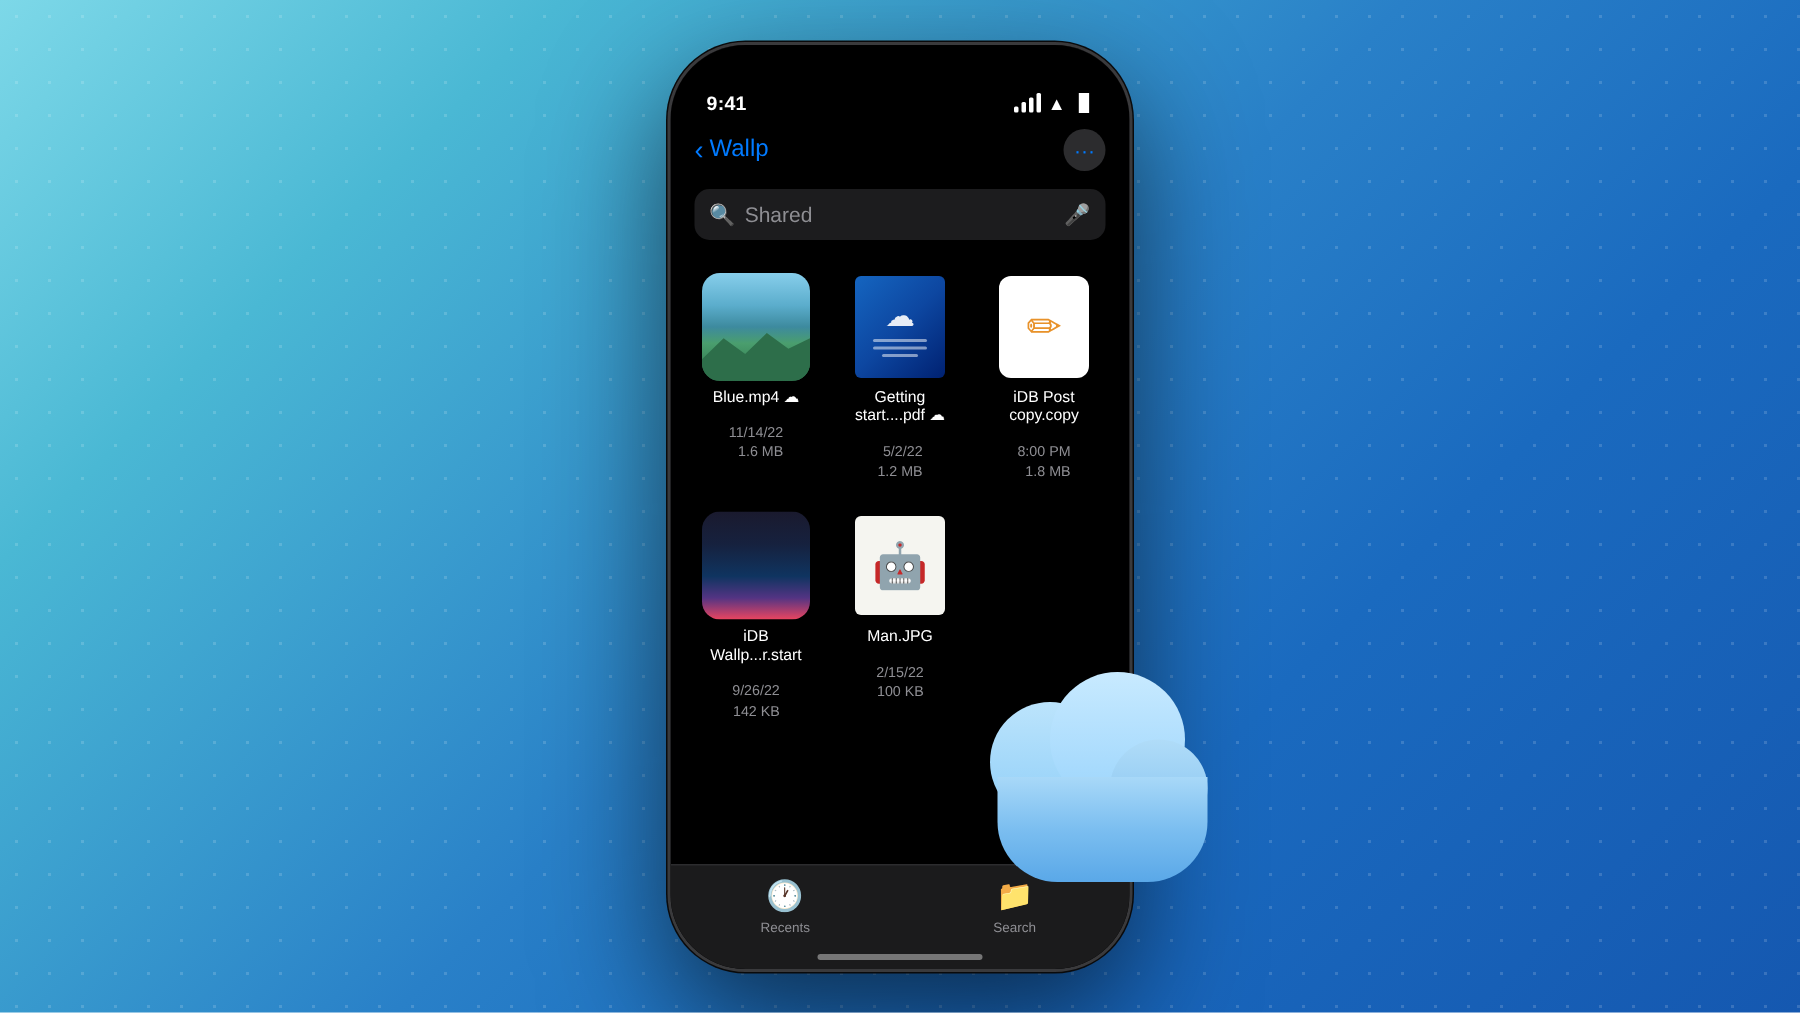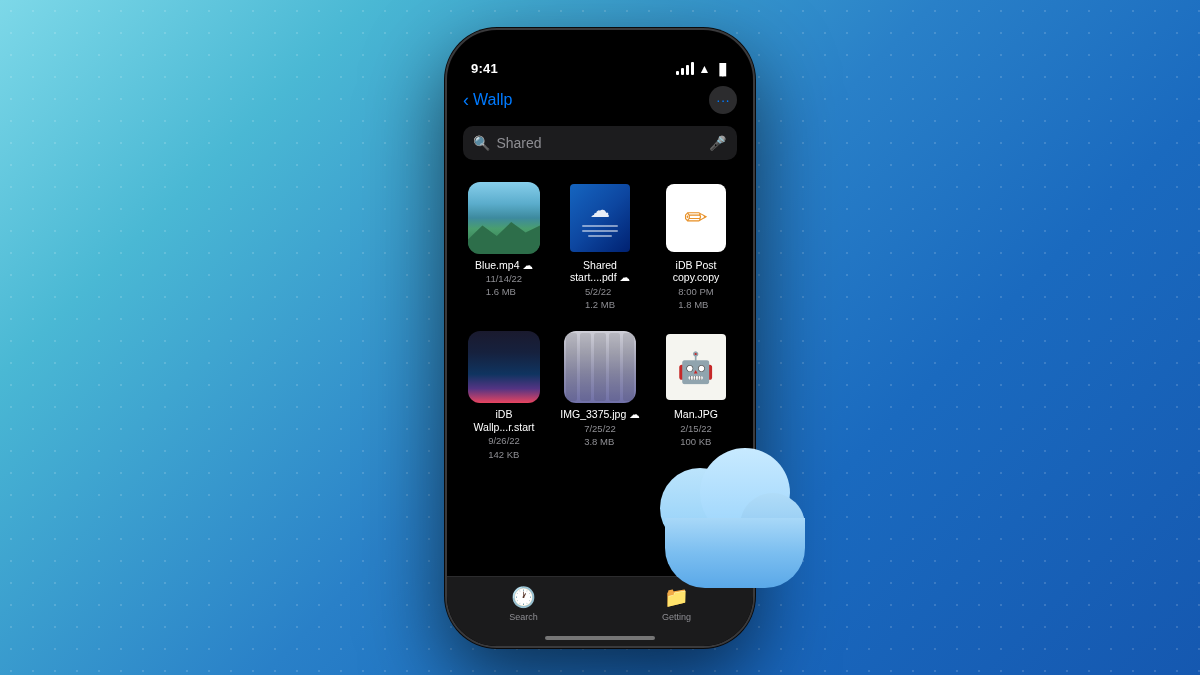--- a/index.html
+++ b/index.html
@@ -226,22 +226,22 @@
       font-size: 10.5px;
       text-align: center;
       line-height: 1.2;
       word-break: break-word;
       max-width: 80px;
     }
 
     .file-meta {
       color: #8e8e93;
       font-size: 9.5px;
-      text-align: left;
-      margin-top: 1px;
+      text-align: right;
+      margin-top: 11px;
       line-height: 1.4;
     }
 
     
     .folder-shape {
       width: 68px;
       height: 58px;
       position: relative;
     }
 
@@ -595,21 +595,21 @@
         </div>
 
         <div class="file-item">
           <div class="file-thumb">
             <div class="book-thumb">
               <div class="book-line"></div>
               <div class="book-line"></div>
               <div class="book-line" style="width:24px"></div>
             </div>
           </div>
-          <span class="file-name">Shared start....pdf ☁</span>
+          <span class="file-name">Getting start....pdf ☁</span>
           <span class="file-meta">5/2/22<br>1.2 MB</span>
         </div>
 
 
 
         <div class="file-item">
           <div class="file-thumb">
             <div class="pages-icon-wrap">
               <span class="pages-pencil">✏</span>
             </div>
@@ -619,57 +619,42 @@
         </div>
 
         <div class="file-item">
           <div class="file-thumb">
             <div class="wallpaper-gradient"></div>
           </div>
           <span class="file-name">iDB Wallp...r.start</span>
           <span class="file-meta">9/26/22<br>142 KB</span>
         </div>
 
-        <div class="file-item">
-          <div class="file-thumb">
-            <div class="curtain-thumb">
-              <div class="curtain-lines">
-                <div class="curtain-line"></div>
-                <div class="curtain-line"></div>
-                <div class="curtain-line"></div>
-                <div class="curtain-line"></div>
-                <div class="curtain-line"></div>
-              </div>
-            </div>
-          </div>
-          <span class="file-name">IMG_3375.jpg ☁</span>
-          <span class="file-meta">7/25/22<br>3.8 MB</span>
-        </div>
 
 
         <div class="file-item">
           <div class="file-thumb">
             <div class="man-thumb">
               <span class="man-figure">🤖</span>
             </div>
           </div>
           <span class="file-name">Man.JPG</span>
           <span class="file-meta">2/15/22<br>100 KB</span>
         </div>
 
       </div>
 
       <div class="tab-bar">
         <div class="tab-item">
           <span class="tab-icon">🕐</span>
-          <span class="tab-label">Search</span>
+          <span class="tab-label">Recents</span>
         </div>
         <div class="tab-item">
           <span class="tab-icon">📁</span>
-          <span class="tab-label">Getting</span>
+          <span class="tab-label">Search</span>
         </div>
       </div>
 
       <div class="home-indicator"></div>
     </div>
   </div>
 
   <div class="cloud-decoration">
     <div class="cloud-main">
       <div class="cloud-bump1"></div>

